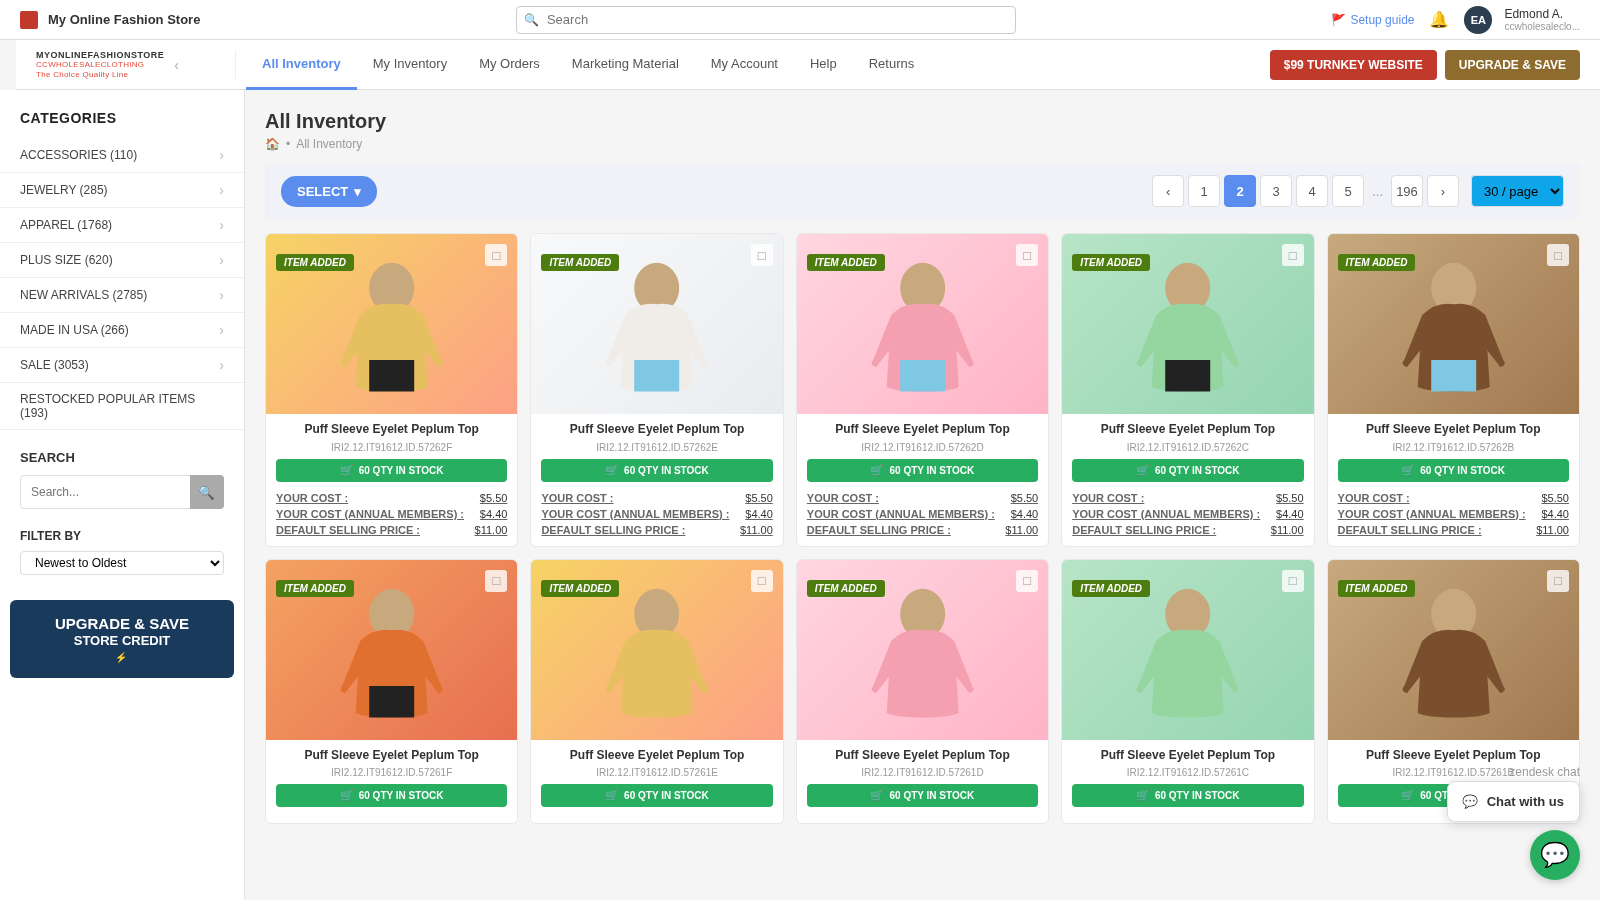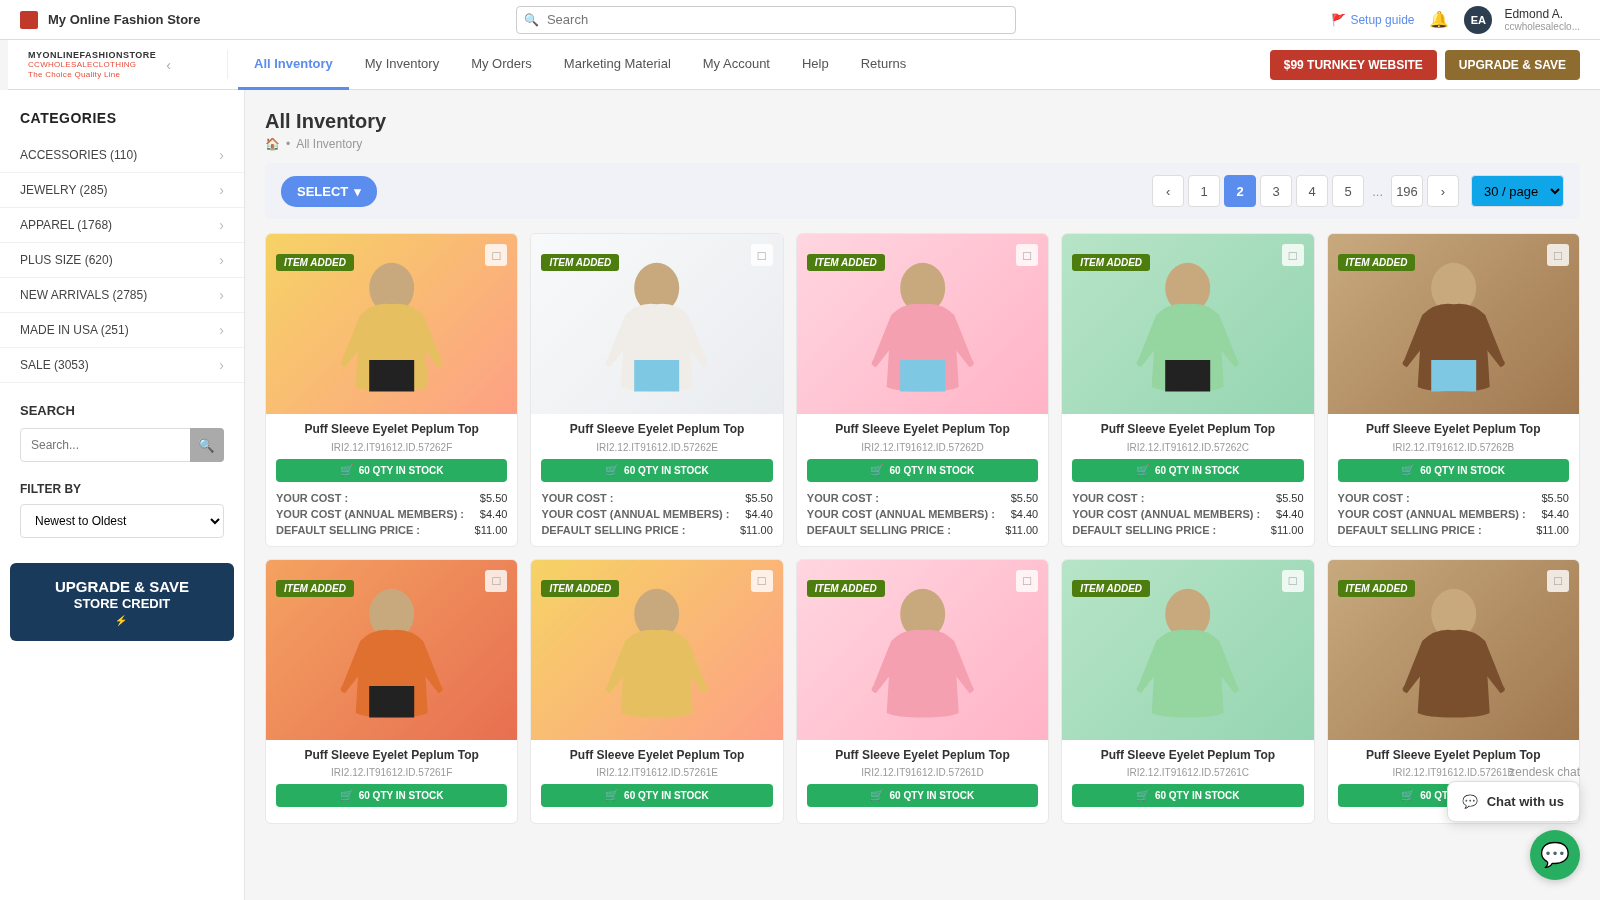--- a/index.html
+++ b/index.html
@@ -49,21 +49,21 @@
 
     
     .nav-bar {
       height: 50px;
       background: #fff;
       border-bottom: 1px solid #ddd;
       display: flex;
       align-items: center;
       padding: 0 20px;
       position: fixed;
-      top: 40px; left: 8px; right: 0;
+      top: 40px; left: 16px; right: 0;
       z-index: 99;
       gap: 0;
     }
     .logo-area {
       width: 200px;
       display: flex;
       align-items: center;
       gap: 6px;
       padding-right: 20px;
       border-right: 1px solid #eee;
@@ -173,21 +173,21 @@
       color: #fff;
       display: flex;
       align-items: center;
       justify-content: center;
     }
 
     .filter-section { padding: 10px 20px; }
     .filter-title { font-size: 12px; font-weight: 700; color: #333; margin-bottom: 8px; text-transform: uppercase; }
     .filter-select {
       width: 100%;
-      height: 34px;
+      height: 24px;
       border: 1px solid #ddd;
       border-radius: 4px;
       padding: 0 10px;
       font-size: 12px;
       background: #fff;
       cursor: pointer;
       outline: none;
     }
 
     .promo-banner {
@@ -331,21 +331,21 @@
       background: #27ae60;
       color: #fff;
       font-size: 10px;
       font-weight: bold;
       padding: 5px;
       border-radius: 4px;
       margin-bottom: 8px;
       text-transform: uppercase;
     }
     .stock-icon { font-size: 11px; }
-    .price-row { display: flex; justify-content: space-between; align-items: center; padding: 2px 0; font-size: 11px; color: #666; }
+    .price-row { display: flex; justify-content: space-between; align-items: center; padding: 2px 0; font-size: 11px; color: #666; text-decoration: underline; }
     .price-label { font-weight: 600; }
     .price-value { color: #333; font-weight: 500; }
 
     
     .chat-widget {
       position: fixed;
       bottom: 20px;
       right: 20px;
       z-index: 200;
     }
@@ -456,26 +456,29 @@
     </div>
     <div class="category-item">
       <span>PLUS SIZE (620)</span>
       <span class="category-chevron">›</span>
     </div>
     <div class="category-item">
       <span>NEW ARRIVALS (2785)</span>
       <span class="category-chevron">›</span>
     </div>
     <div class="category-item">
-      <span>MADE IN USA (251)</span>
+      <span>MADE IN USA (266)</span>
       <span class="category-chevron">›</span>
     </div>
     <div class="category-item">
       <span>SALE (3053)</span>
       <span class="category-chevron">›</span>
+    </div>
+    <div class="category-item">
+      <span>RESTOCKED POPULAR ITEMS (193)</span>
     </div>
 
     <div class="search-section">
       <div class="search-section-title">SEARCH</div>
       <div class="search-input-wrapper">
         <input class="sidebar-search-input" type="text" placeholder="Search..." style="">
         <button class="sidebar-search-btn">
           <span>🔍</span>
         </button>
       </div>

